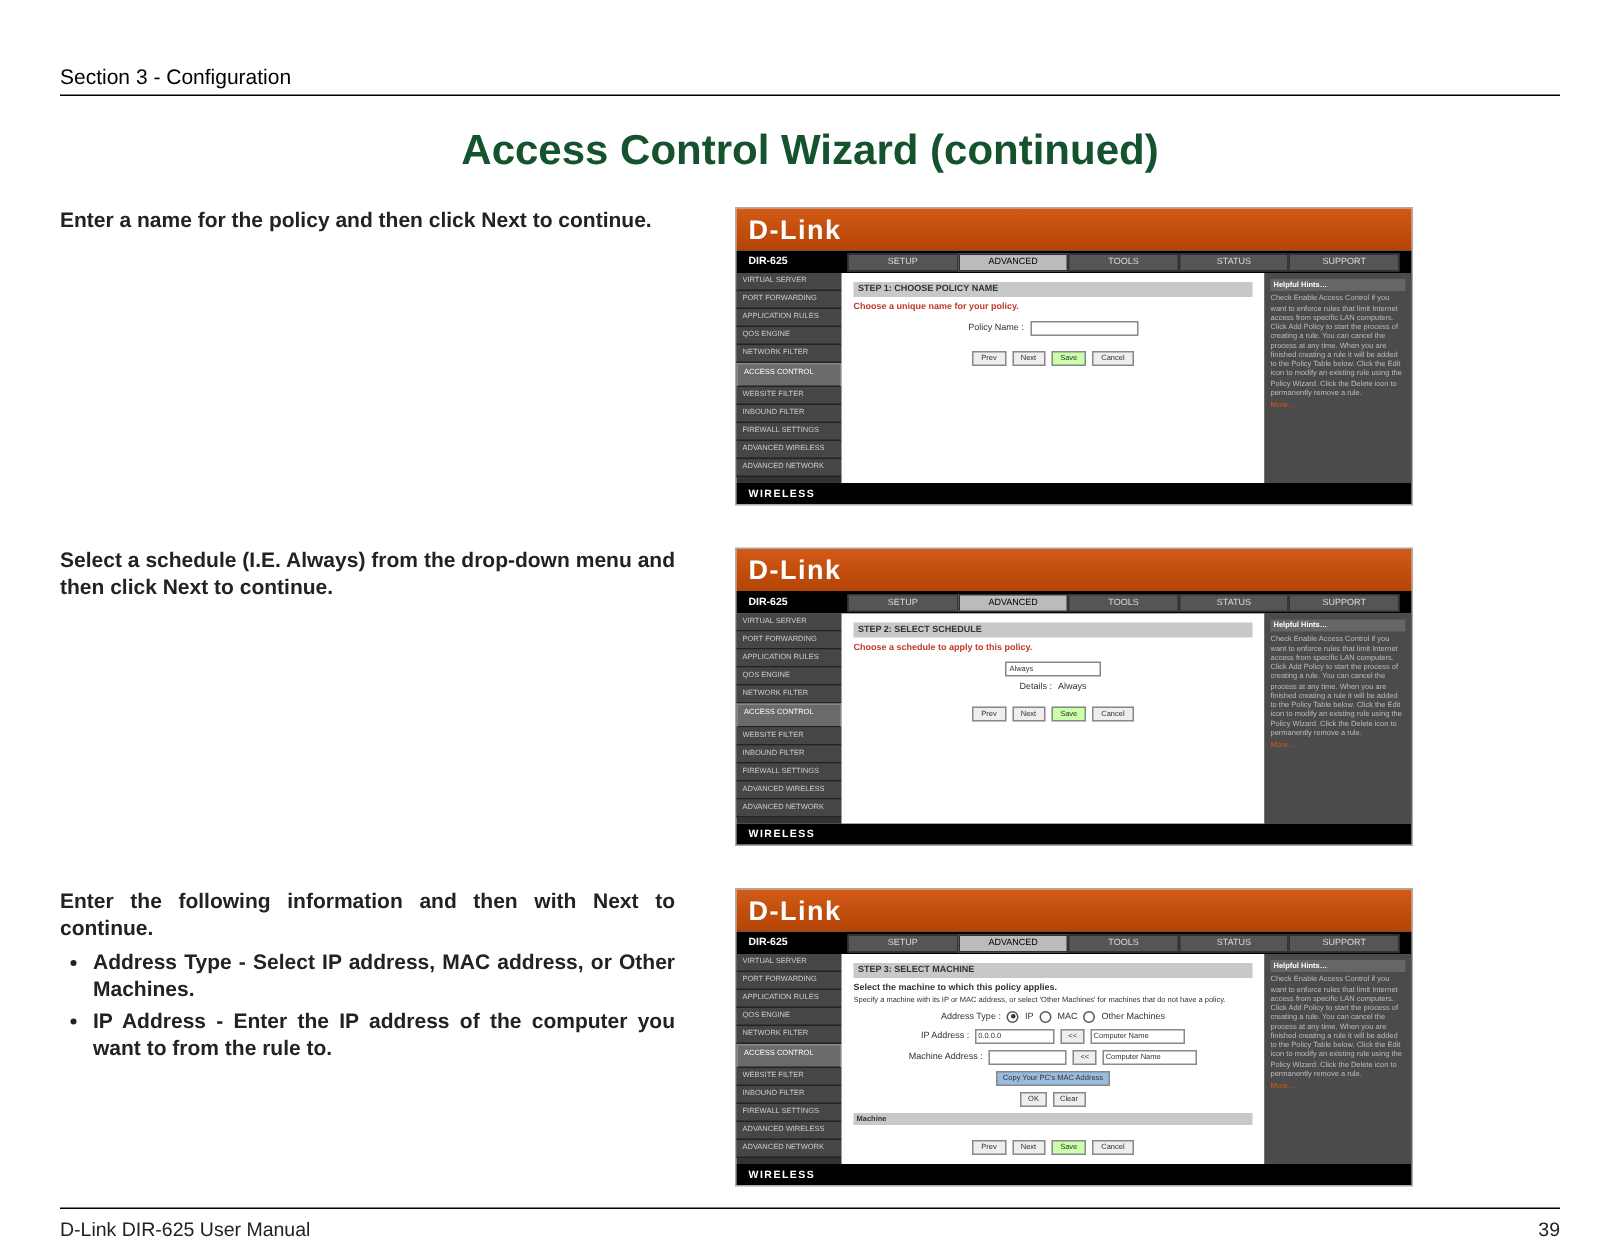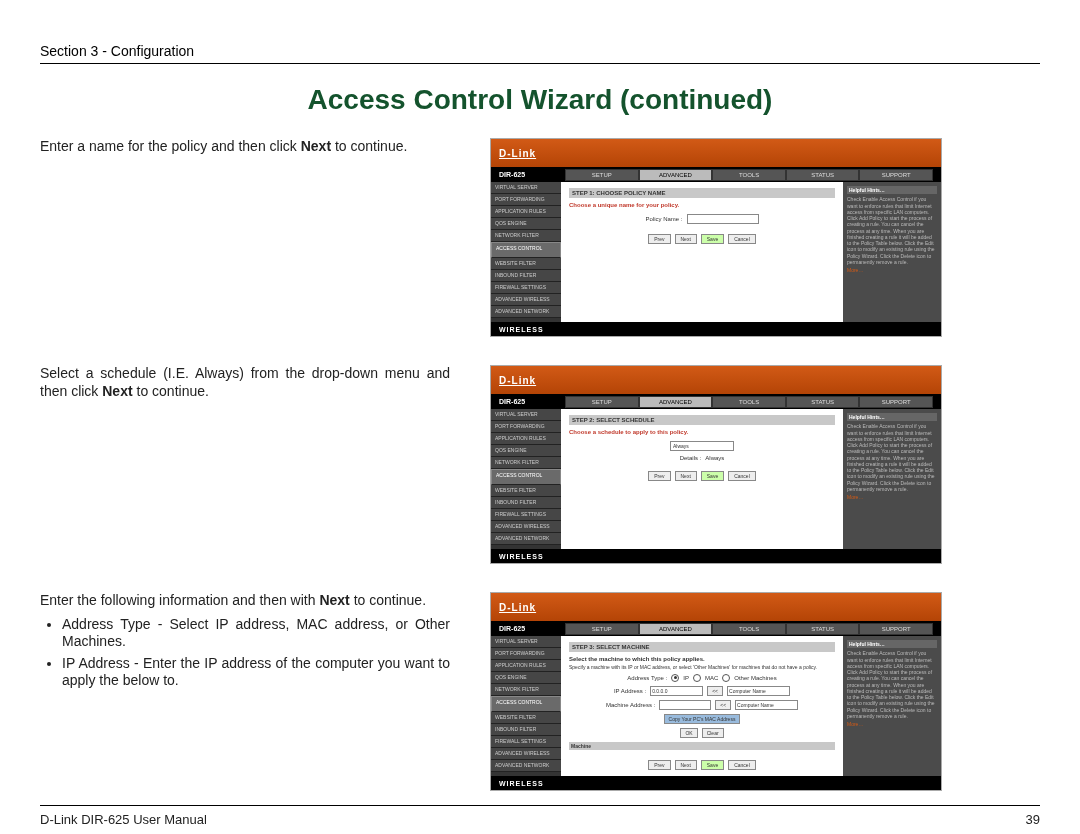--- a/index.html
+++ b/index.html
@@ -11,28 +11,28 @@
     height: 834px;
     box-sizing: border-box;
     padding: 22px 40px 18px 40px;
     display: flex;
     flex-direction: column;
   }
   hr.rule { border: none; border-top: 1.5px solid #000; margin: 4px 0 0 0; }
   .header { font-size: 14px; color: #000000; margin-top: 21px; }
   .title { text-align: center; font-weight: 700; font-size: 28px; margin: 20px 0 22px 0; color:#14532d;}
   .rowblock { display: flex; align-items: flex-start; gap: 40px; margin-bottom: 28px; }
-  .rowblock .txt { width: 410px; font-size: 14px; line-height: 1.25; text-align: justify; }
+  .rowblock .txt { width: 410px; font-size: 14px; line-height: 1.25; text-align: justify; font-weight: bold; }
   .rowblock .txt ul { margin: 6px 0 0 0; padding-left: 22px; }
   .rowblock .txt li { margin-bottom: 4px; }
 
   
   .shot { width: 450px; border:1px solid #aaa; box-shadow:0 0 0 rgba(0,0,0,0.2); }
   .brandbar { height: 28px; background: linear-gradient(#d25a16,#b44406); display:flex; align-items:center; padding:0 8px;}
-  .brandbar span { color:#fff; font-weight:bold; font-size:10px; letter-spacing:1px;text-decoration:underline;}
+  .brandbar span { color:#fff; font-weight:bold; font-size:18px; letter-spacing:1px;}
   .modelrow { background:#000; display:flex; align-items:center; height:15px; padding:0 8px;}
   .modelrow .prod { color:#fff; font-size:7px; font-weight:bold;}
   .navtabs { flex:1; display:flex; gap:0; margin-left:40px;}
   .navtabs .tab { flex:1; text-align:center; font-size:6px; padding:2px 0; background:#555; color:#ddd; border:1px solid #333;}
   .navtabs .tab.active { background:#bbb; color:#000;}
   .body3col { display:flex; background:#333; min-height:140px;}
   .sidenav { width:70px; display:flex; flex-direction:column;}
   .sidenav .item { font-size:5px; color:#ccc; background:#464646; border-bottom:1px solid #222; padding:3px 4px; line-height:1;}
   .sidenav .item.sel { background:#6a6a6a; color:#fff;}
   .centerpane { flex:1; background:#fff; padding:6px 8px; font-size:6px; color:#333;}
@@ -185,21 +185,21 @@
         <span>WIRELESS</span>
       </div>
   </div>
 </div>
 
 <div class="rowblock" style="margin-bottom:10px;">
   <div class="txt">
     <span>Enter the following information and then with </span><b>Next</b><span> to continue.</span>
     <ul>
       <li>Address Type - Select IP address, MAC address, or Other Machines.</li>
-      <li>IP Address - Enter the IP address of the computer you want to apply the below to.</li>
+      <li>IP Address - Enter the IP address of the computer you want to from the rule to.</li>
     </ul>
   </div>
   <div class="shot">
     <div class="brandbar">
         <span>D-Link</span>
       </div>
     <div class="modelrow">
       <div class="prod">DIR-625</div>
       <div class="navtabs">
         <div class="tab">SETUP</div>

